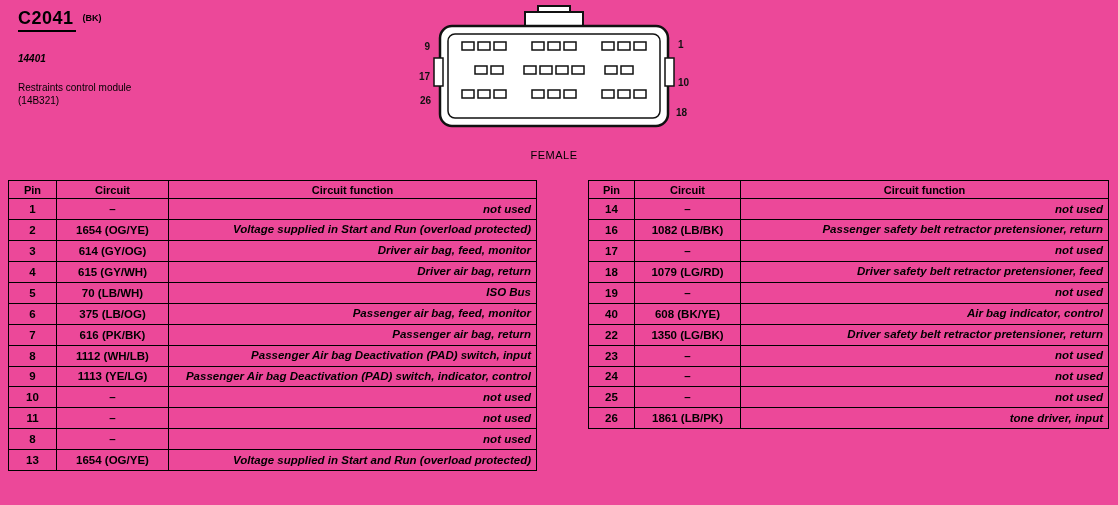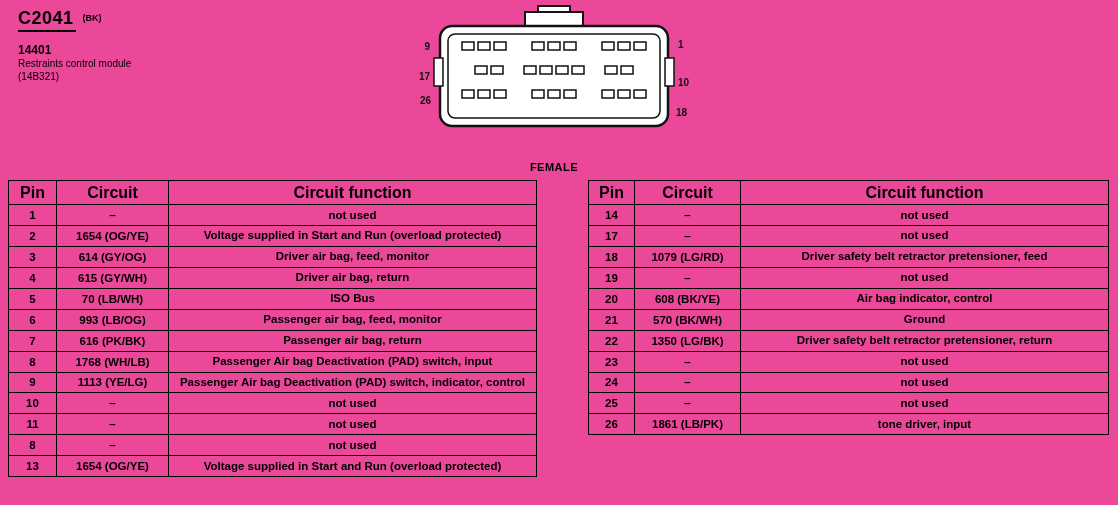--- a/index.html
+++ b/index.html
@@ -4,36 +4,36 @@
 <style>
   html,body { margin:0; padding:0; background:#fff; }
   body { font-family:"Liberation Sans", sans-serif; color:#000; }
   .page { position:relative; width:1118px; height:505px; background:#ec4899; overflow:hidden; }
 
   
   .header-block { position:absolute; left:18px; top:8px; }
   .connector-id { display:inline-block; font-size:18px; font-weight:bold; letter-spacing:.5px;
                   border-bottom:2.5px solid #000; padding:0 2px 1px 0; }
   .color-code { font-size:9px; font-weight:bold; margin-left:7px; vertical-align:3px; }
-  .part-number { font-size:12px; font-weight:bold; margin-top:11px; }
-  .component { font-size:10px; width:118px; line-height:1.3; }
+  .part-number { font-size:10px; font-weight:bold; margin-top:21px;font-style:italic; }
+  .component { font-size:10px; margin-top:17px; width:118px; line-height:1.3; }
 
   
   .connector-wrap { position:absolute; left:404px; top:2px; width:300px; text-align:center; }
   .connector-svg text { font-family:"Liberation Sans", sans-serif; font-size:10px; font-weight:bold; fill:#111; }
-  .gender-label { font-size:11px; font-weight:bold; letter-spacing:.5px; margin-top:15px; }
+  .gender-label { font-size:11px; font-weight:normal; letter-spacing:.5px; margin-top:3px; }
 
   
   .pin-table { position:absolute; border-collapse:collapse; table-layout:fixed;
                font-size:11.5px; font-weight:bold; }
   .pin-table th, .pin-table td { border:1.5px solid #000; padding:2.5px 5px; vertical-align:middle; }
-  .pin-table th { text-align:center; font-size:16px; }
+  .pin-table th { text-align:center; font-size:11px; }
   .col-pin { text-align:center; }
   .col-circuit { text-align:center; white-space:nowrap; }
-  .col-func { text-align:center; line-height:1.3; }
+  .col-func { text-align:right; line-height:1.3;font-style:italic; }
   .table-left  { left:8px;  top:180px; width:528px; }
   .table-right { left:588px; top:180px; width:520px; }
 </style>
 </head>
 <body>
 
 <div class="page">
 
   <div class="header-block">
     <div>
@@ -135,31 +135,31 @@
           <td class="col-circuit">615 (GY/WH)</td>
           <td class="col-func">Driver air bag, return</td>
         </tr>
         <tr>
           <td class="col-pin">5</td>
           <td class="col-circuit">70 (LB/WH)</td>
           <td class="col-func">ISO Bus</td>
         </tr>
         <tr>
           <td class="col-pin">6</td>
-          <td class="col-circuit">993 (LB/OG)</td>
+          <td class="col-circuit">375 (LB/OG)</td>
           <td class="col-func">Passenger air bag, feed, monitor</td>
         </tr>
         <tr>
           <td class="col-pin">7</td>
           <td class="col-circuit">616 (PK/BK)</td>
           <td class="col-func">Passenger air bag, return</td>
         </tr>
         <tr>
           <td class="col-pin">8</td>
-          <td class="col-circuit">1768 (WH/LB)</td>
+          <td class="col-circuit">1112 (WH/LB)</td>
           <td class="col-func">Passenger Air bag Deactivation (PAD) switch, input</td>
         </tr>
         <tr>
           <td class="col-pin">9</td>
           <td class="col-circuit">1113 (YE/LG)</td>
           <td class="col-func">Passenger Air bag Deactivation (PAD) switch, indicator, control</td>
         </tr>
         <tr>
           <td class="col-pin">10</td>
           <td class="col-circuit">–</td>
@@ -196,43 +196,43 @@
         <th>Circuit function</th>
       </tr>
     </thead>
     <tbody>
         <tr>
           <td class="col-pin">14</td>
           <td class="col-circuit">–</td>
           <td class="col-func">not used</td>
         </tr>
         <tr>
+          <td class="col-pin">16</td>
+          <td class="col-circuit">1082 (LB/BK)</td>
+          <td class="col-func">Passenger safety belt retractor pretensioner, return</td>
+        </tr>
+        <tr>
           <td class="col-pin">17</td>
           <td class="col-circuit">–</td>
           <td class="col-func">not used</td>
         </tr>
         <tr>
           <td class="col-pin">18</td>
           <td class="col-circuit">1079 (LG/RD)</td>
           <td class="col-func">Driver safety belt retractor pretensioner, feed</td>
         </tr>
         <tr>
           <td class="col-pin">19</td>
           <td class="col-circuit">–</td>
           <td class="col-func">not used</td>
         </tr>
         <tr>
-          <td class="col-pin">20</td>
+          <td class="col-pin">40</td>
           <td class="col-circuit">608 (BK/YE)</td>
           <td class="col-func">Air bag indicator, control</td>
-        </tr>
-        <tr>
-          <td class="col-pin">21</td>
-          <td class="col-circuit">570 (BK/WH)</td>
-          <td class="col-func">Ground</td>
         </tr>
         <tr>
           <td class="col-pin">22</td>
           <td class="col-circuit">1350 (LG/BK)</td>
           <td class="col-func">Driver safety belt retractor pretensioner, return</td>
         </tr>
         <tr>
           <td class="col-pin">23</td>
           <td class="col-circuit">–</td>
           <td class="col-func">not used</td>

